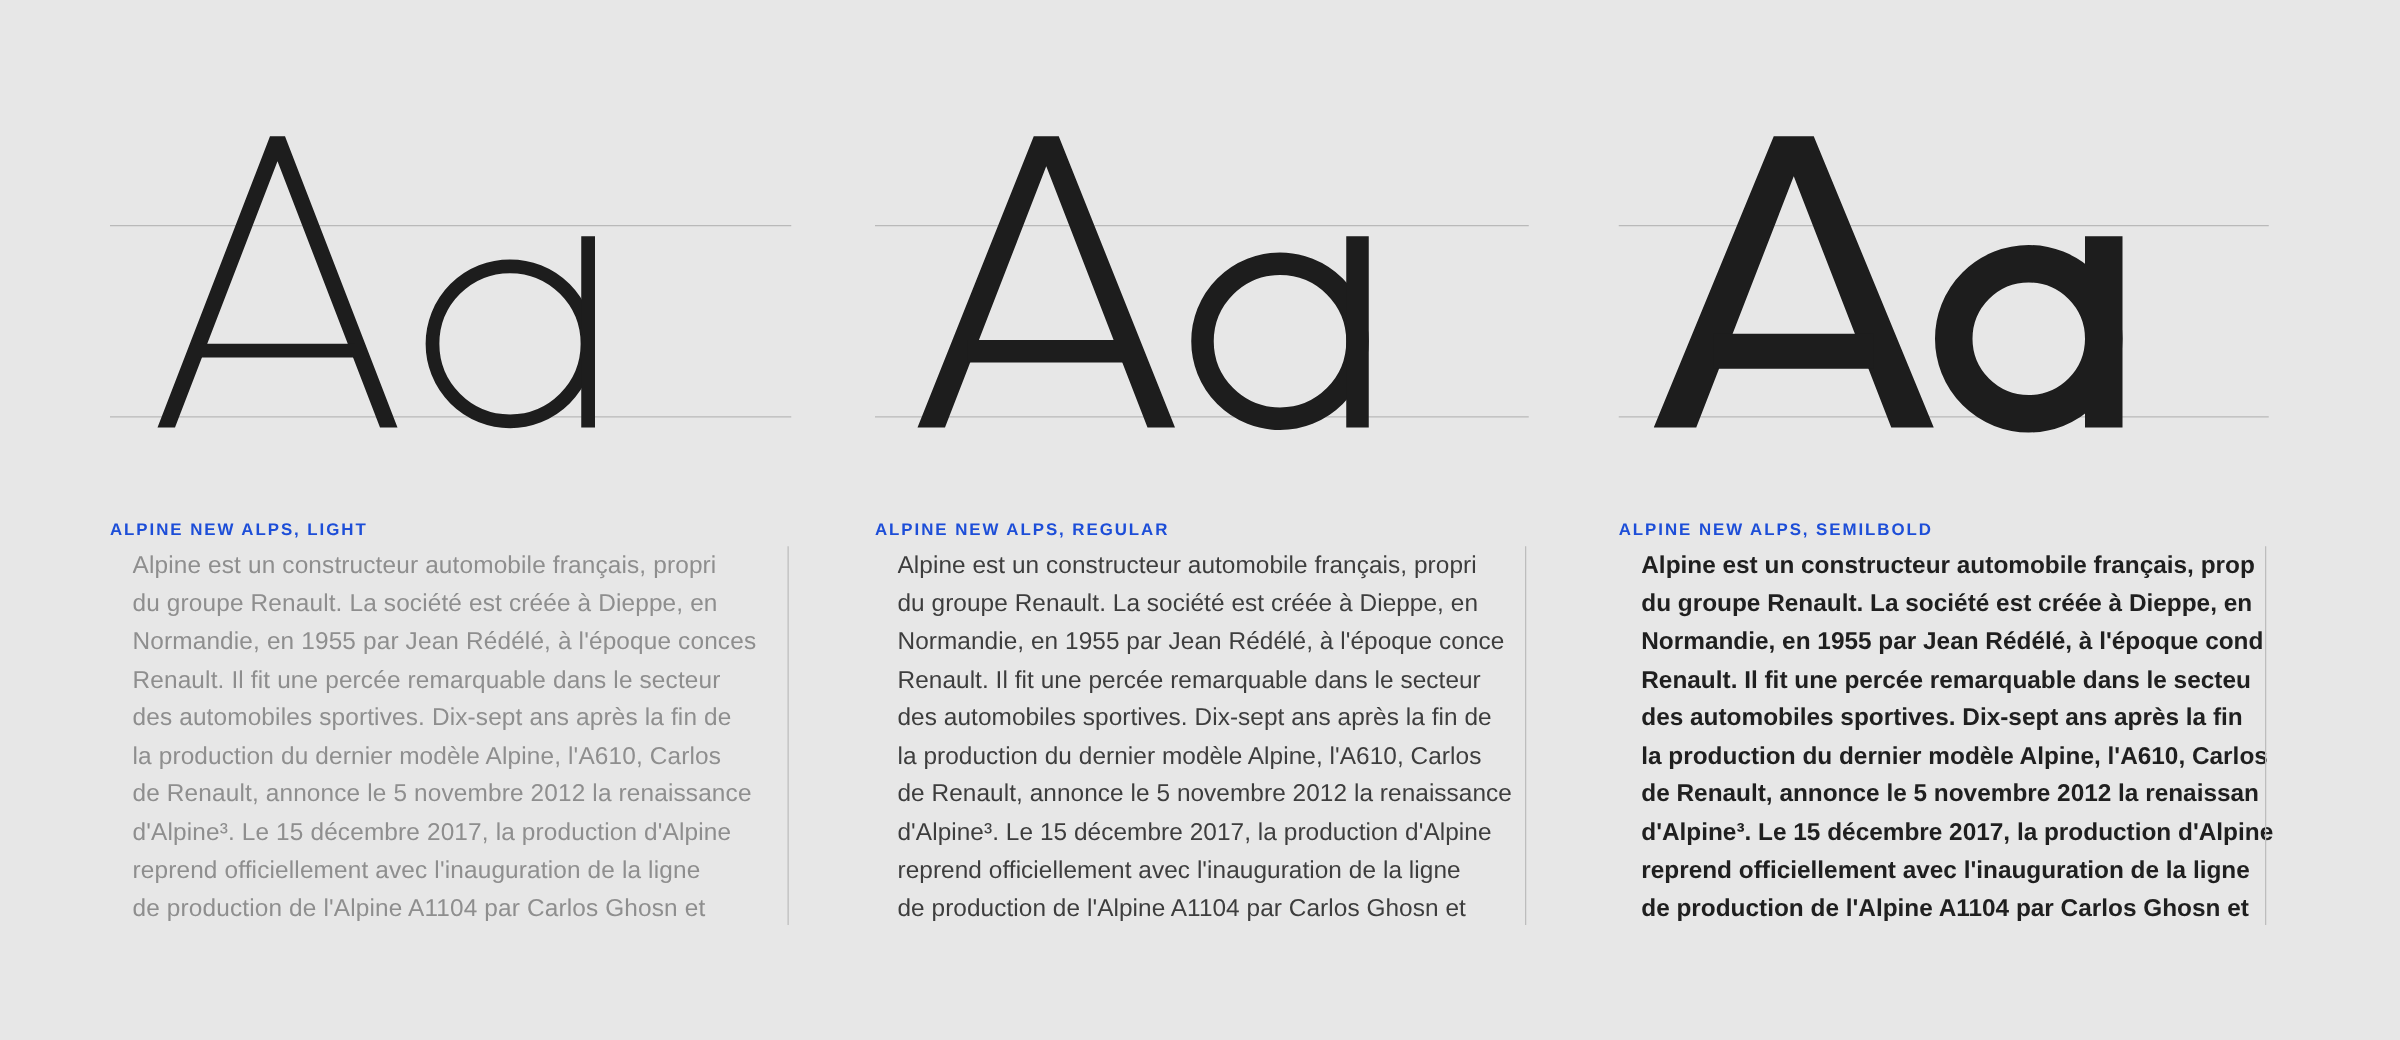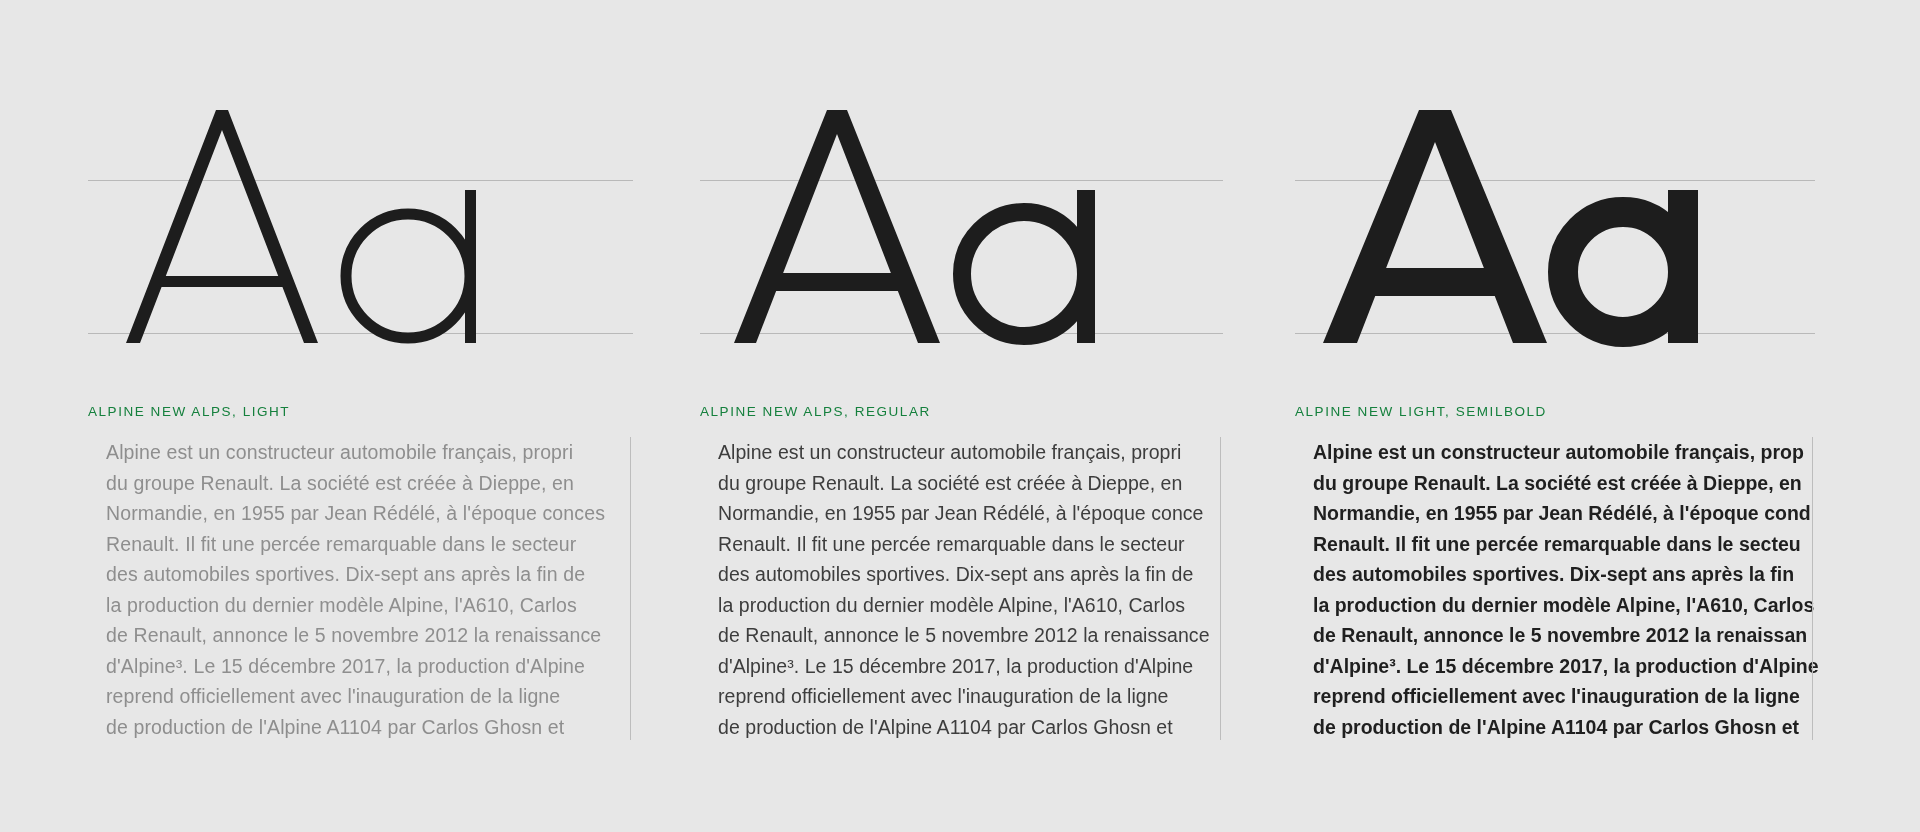--- a/index.html
+++ b/index.html
@@ -57,26 +57,26 @@
     bottom: -13px;
     line-height: 1;
     white-space: nowrap;
     color: #1d1d1d;
     user-select: none;
   }
 
   
   .weight-label {
     position: absolute;
-    top: 404px;
+    top: 416px;
     left: 0;
     font-size: 13.5px;
     letter-spacing: 1.55px;
-    color: #15803d;
-    font-weight: 400;
+    color: #1d4ed8;
+    font-weight: 700;
     white-space: nowrap;
   }
 
   
   .body-clip {
     position: absolute;
     top: 437px;
     left: 18px;
     overflow: hidden;
   }
@@ -201,21 +201,21 @@
       <div class="glyph-row">
         <svg width="420" height="250" viewBox="0 0 420 250">
           <path d="M 0 245 L 96 12 L 128 12 L 224 245 L 190 245 L 112 44 L 34 245 Z" fill="#1d1d1d"></path>
           <rect x="48" y="170" width="128" height="28" fill="#1d1d1d"></rect>
           <circle cx="300" cy="174" r="60" fill="none" stroke="#1d1d1d" stroke-width="30"></circle>
           <rect x="345" y="92" width="30" height="153" fill="#1d1d1d"></rect>
         </svg>
       </div>
     </div>
 
-    <div class="weight-label">ALPINE NEW LIGHT, SEMILBOLD</div>
+    <div class="weight-label">ALPINE NEW ALPS, SEMILBOLD</div>
 
     <div class="body-clip">
       <p class="body-copy">Alpine est un constructeur automobile français, prop
 du groupe Renault. La société est créée à Dieppe, en
 Normandie, en 1955 par Jean Rédélé, à l'époque cond
 Renault. Il fit une percée remarquable dans le secteu
 des automobiles sportives. Dix-sept ans après la fin
 la production du dernier modèle Alpine, l'A610, Carlos
 de Renault, annonce le 5 novembre 2012 la renaissan
 d'Alpine³. Le 15 décembre 2017, la production d'Alpine

